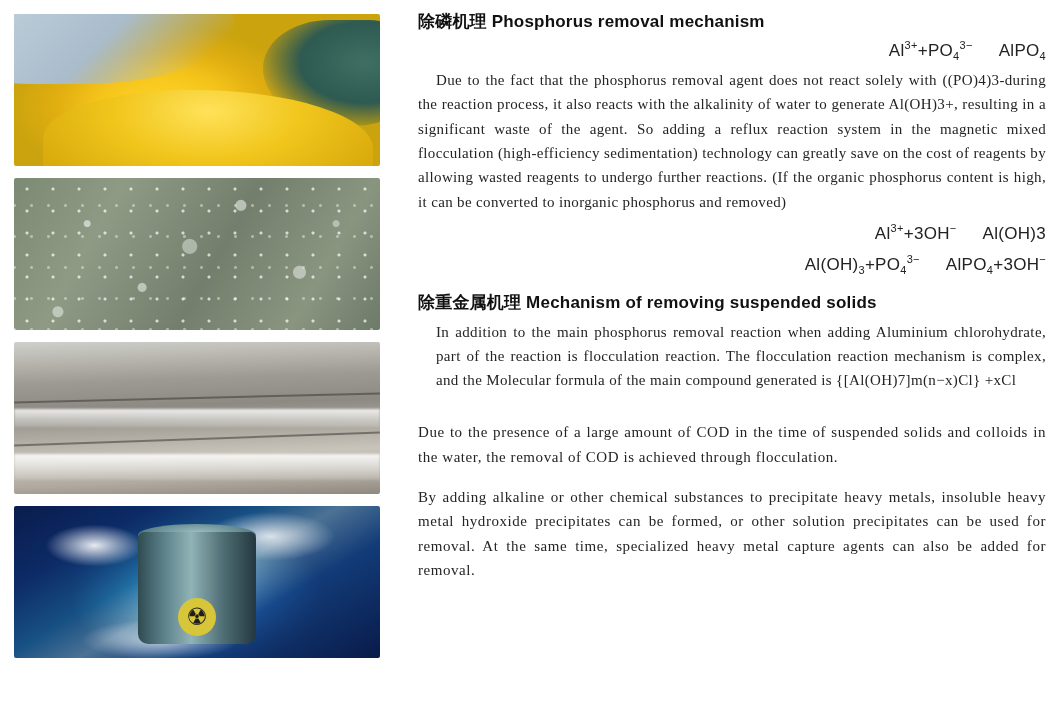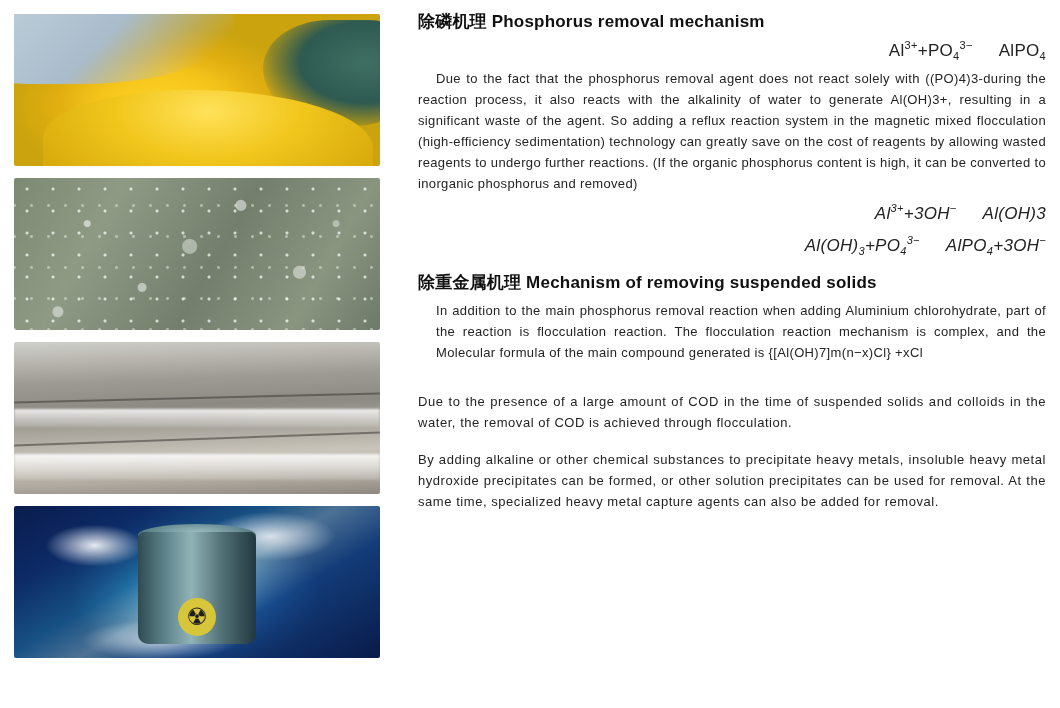--- a/index.html
+++ b/index.html
@@ -182,31 +182,31 @@
     color: #222;
     margin: 2px 0 6px 0;
     letter-spacing: 0.3px;
     text-align: right;
   }
   .eq sup, .eq sub {
     font-size: 11px;
   }
   .eq .gap { display: inline-block; width: 26px; }
   .para {
-    font-size: 13px;
+    font-size: 15px;
     line-height: 1.62;
     text-align: justify;
     color: #242424;
     margin: 0 0 4px 0;
     letter-spacing: 0.35px;
-    font-family: Liberation Sans, sans-serif;
+    font-family: Liberation Serif, serif;
   }
   .para.indent { text-indent: 18px; }
   .para.wide { letter-spacing: 0.55px; }
-  .eq-group { margin: 8px 0 14px 0; font-style: italic; }
+  .eq-group { margin: 8px 0 14px 0; }
   .eq-group .eq { margin-bottom: 10px; }
   .mech-body {
     padding-left: 18px;
     font-size: 12.6px;
     line-height: 1.6;
   }
   .spacer-6 { height: 6px; }
   .spacer-12 { height: 12px; }
   .spacer-18 { height: 18px; }
 </style>

